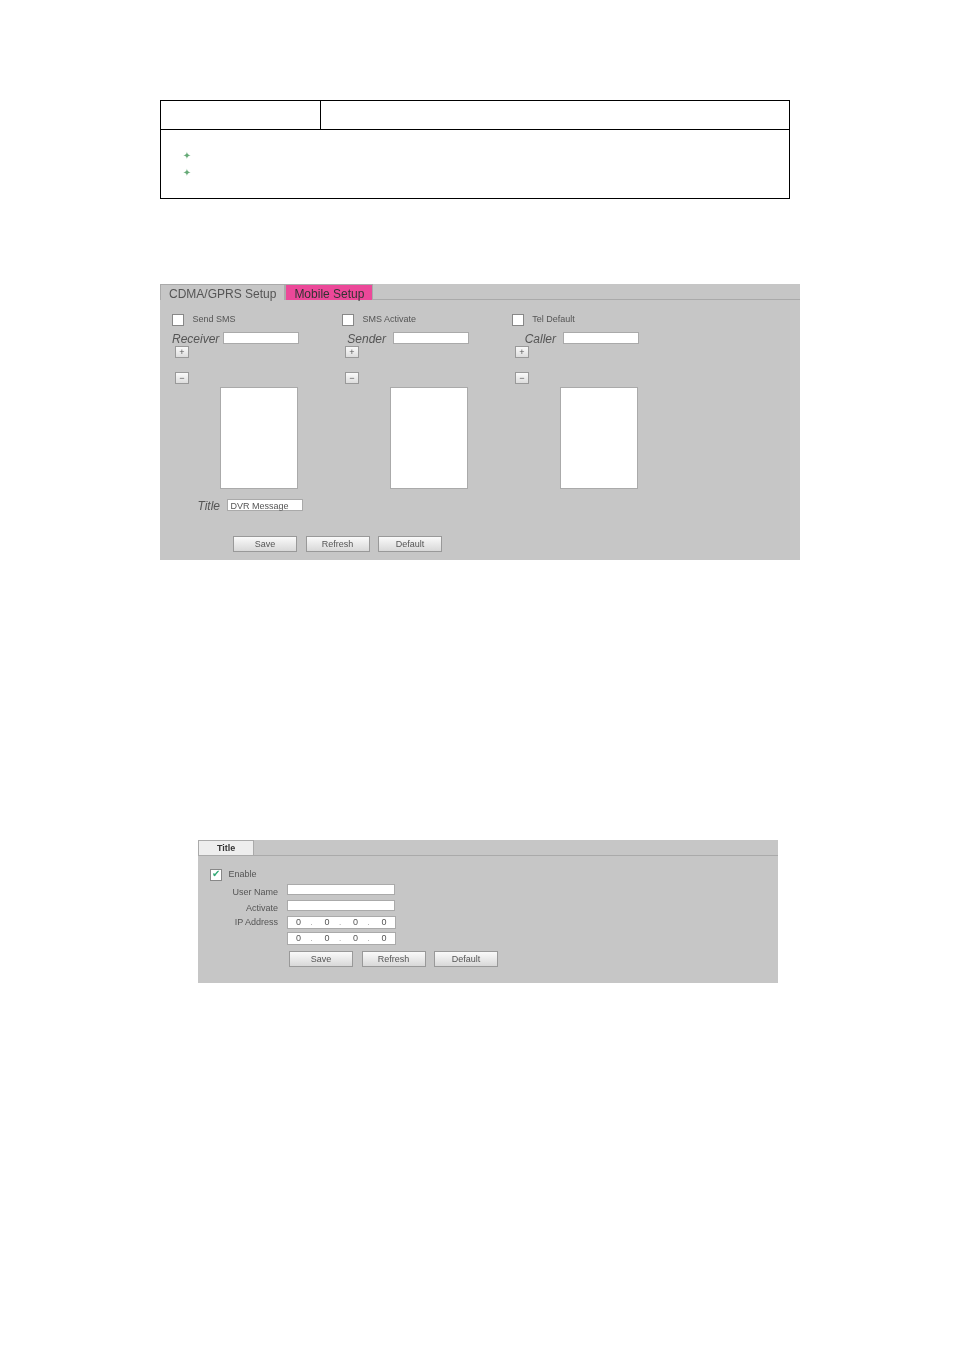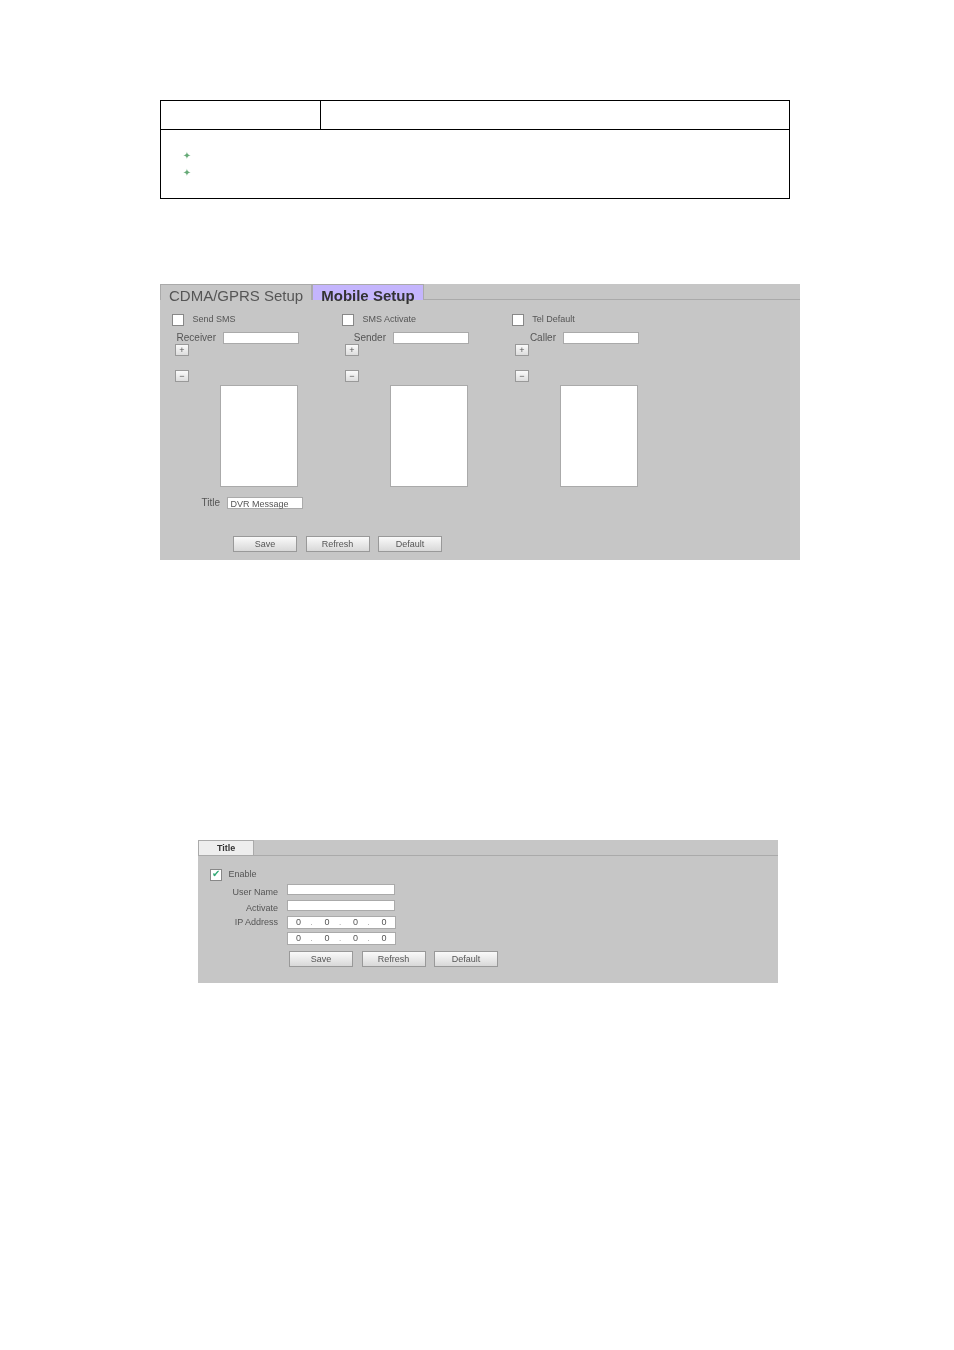--- a/index.html
+++ b/index.html
@@ -35,43 +35,43 @@
   .panel {
     width: 640px;
     margin: 85px 0 0 100px;
     background: #c6c6c6;
     color: #555;
     font-size: 9px;
   }
   .tabs { display: flex; height: 16px; }
   .tab {
     padding: 2px 8px;
-    font-size: 15px;
+    font-size: 12px;
     border: 1px solid #aaa;
     border-bottom: none;
     background: #c6c6c6;
   }
-  .tab.active { background: #c4b5fd; font-weight: bold; color:#333; }
+  .tab.active { background: #ec4899; font-weight: normal; color:#333; }
   .tabstrip { flex: 1; background: #c6c6c6; border-bottom:1px solid #aaa;}
   .panel-body { padding: 14px 12px 18px 12px; position: relative; height: 260px;}
   .col { position: absolute; width: 140px;}
   .col.c1 { left: 12px; }
   .col.c2 { left: 182px; }
   .col.c3 { left: 352px; }
   .chk {
     display: inline-block;
     width: 12px; height: 12px;
     background: #fff;
     border: 1px solid #888;
     vertical-align: middle;
     margin-right: 6px;
   }
   .chk.on::after{ content:"✔"; color:#3a7; font-size:10px; position:relative; top:-2px; left:1px;}
   .col .title { margin-bottom: 6px; }
-  .lab { display:inline-block; width:44px; text-align:right; font-size:10px; margin-right:4px; vertical-align:top;}
+  .lab { display:inline-block; width:44px; text-align:right; font-size:12px; margin-right:4px; vertical-align:top;font-style:italic;}
   .field {
     display: inline-block;
     width: 76px; height: 12px;
     background: #fff;
     border: 1px solid #aaa;
     vertical-align: middle;
   }
   .listbox {
     display: inline-block;
     width: 78px; height: 102px;

